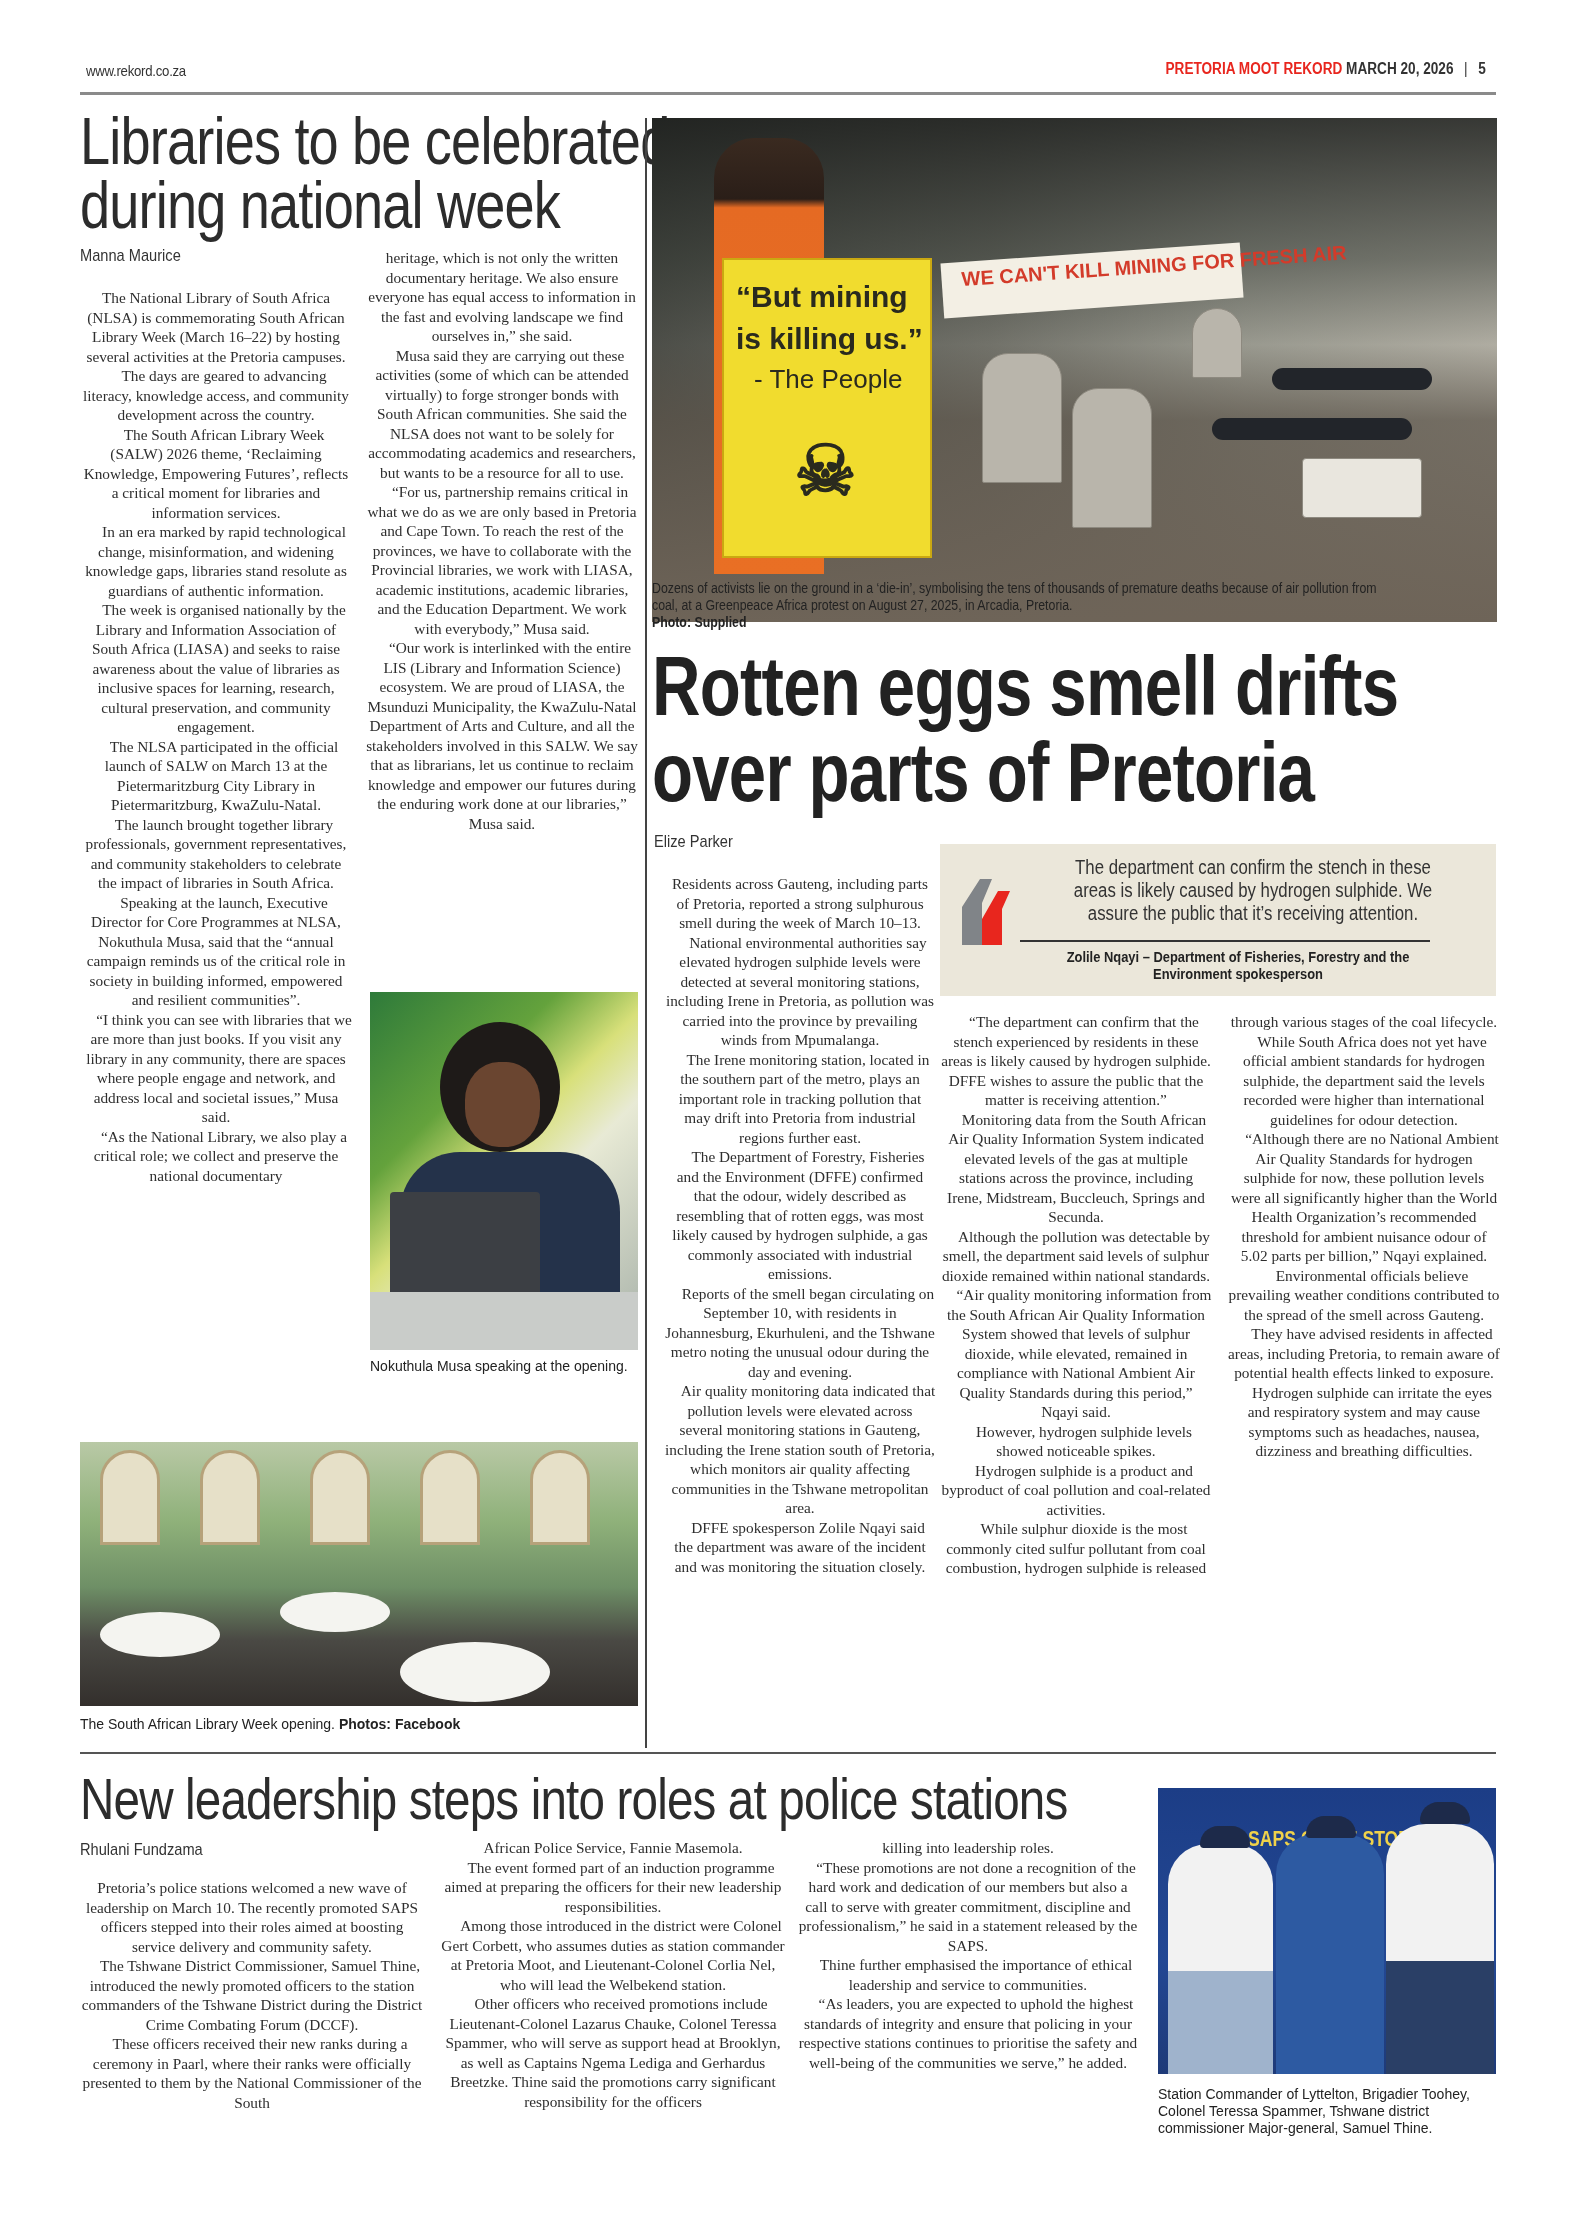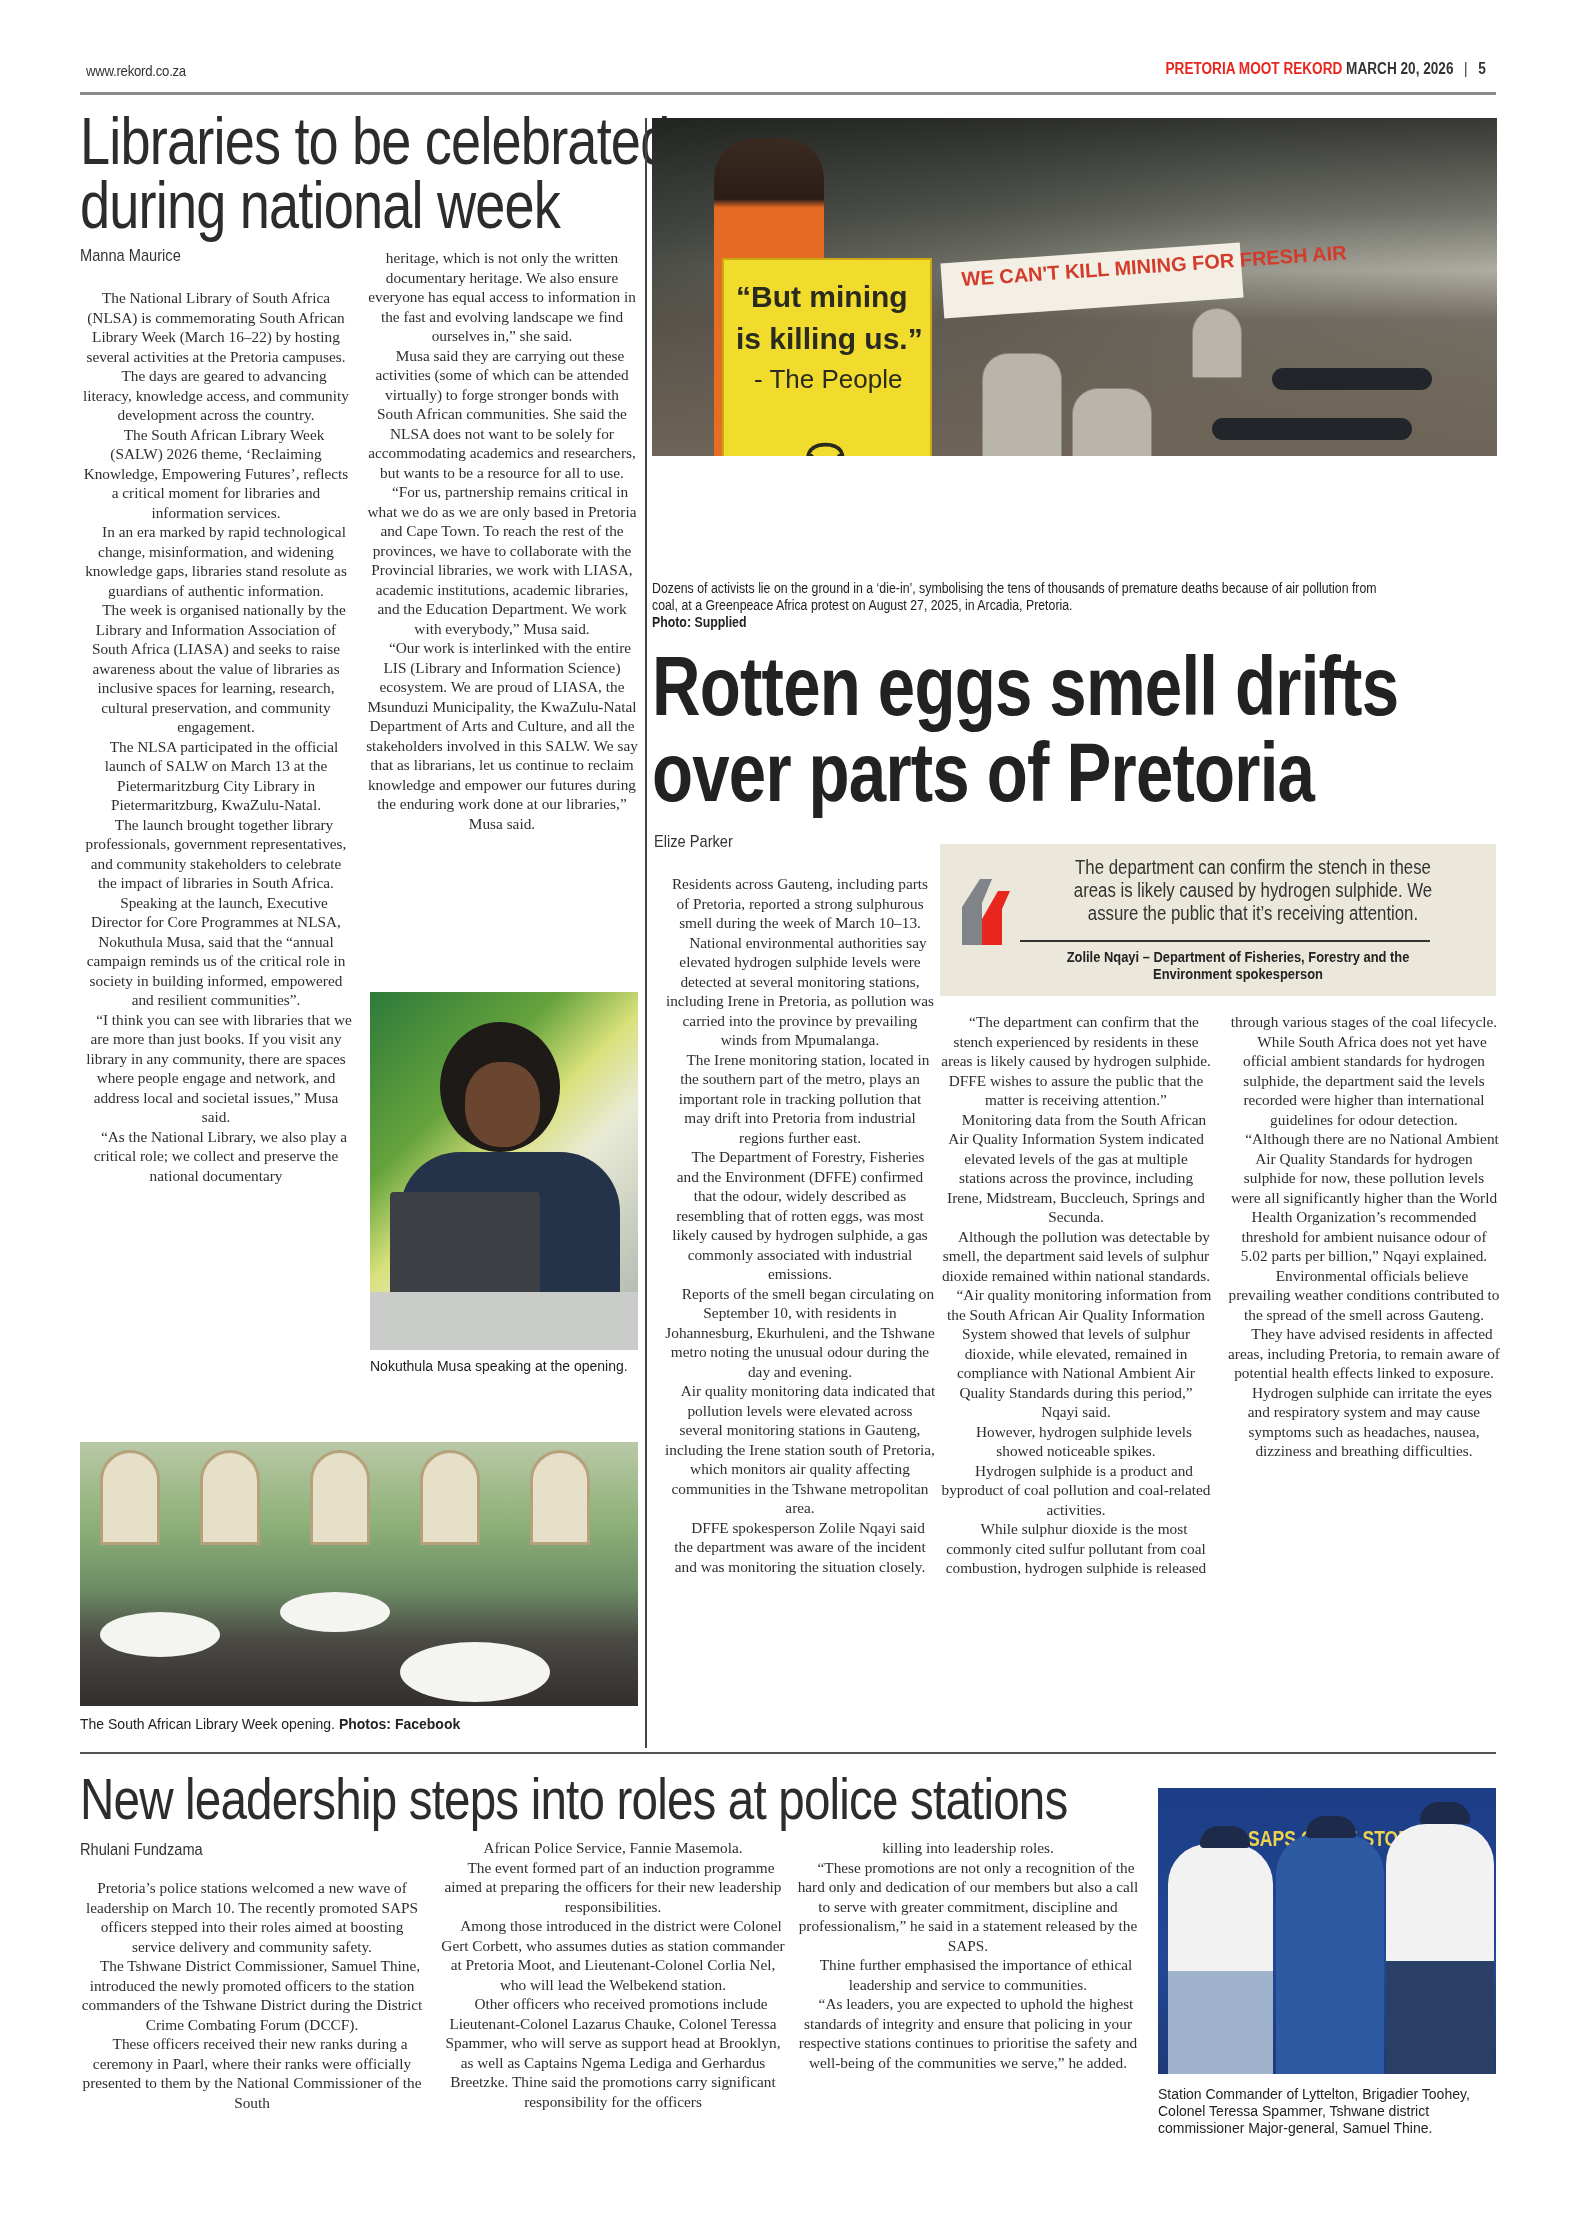--- a/index.html
+++ b/index.html
@@ -27,21 +27,21 @@
   .caption { font-family: "Liberation Sans", sans-serif; font-size: 14px; line-height: 17px; color: #222; }
   .caption b { font-weight: bold; }
   .caption.narrow { transform: scaleX(0.88); transform-origin: left; width: 113%; }
 
   .vrule { width: 2px; background: #444; }
   .hrule { height: 2px; background: #555; }
 
   
   .photo { overflow: hidden; }
   .ph-protest {
-    left: 652px; top: 118px; width: 845px; height: 338px;
+    left: 652px; top: 118px; width: 845px; height: 504px;
     background:
       linear-gradient(180deg, rgba(30,32,30,0.85) 0%, rgba(60,64,58,0.6) 28%, rgba(120,118,110,0.3) 45%, rgba(95,88,78,0.8) 60%, rgba(110,100,88,1) 100%),
       linear-gradient(90deg, #3a3d38 0%, #6f7068 40%, #a7a89d 70%, #c7c4b8 100%);
   }
   .ph-protest .sign { position: absolute; left: 70px; top: 140px; width: 210px; height: 300px; background: #f1dc2e; border: 2px solid #caa811; }
   .ph-protest .sign span { position: absolute; left: 12px; font-family: "Liberation Sans", sans-serif; font-weight: bold; color: #2a2a1e; white-space: nowrap; }
   .ph-protest .person { position: absolute; left: 62px; top: 20px; width: 110px; height: 436px; background: linear-gradient(180deg, #3a2a20 0%, #2a1e18 14%, #e56a23 16%, #e96f24 100%); border-radius: 40px 40px 0 0; }
   .ph-protest .banner { position: absolute; left: 290px; top: 135px; width: 300px; height: 55px; background: #f3efe4; transform: rotate(-4deg); }
   .ph-protest .banner span { position: absolute; left: 20px; top: 6px; font-family: "Liberation Sans", sans-serif; font-weight: bold; font-size: 20px; color: #d33b2a; white-space: nowrap; }
   .ph-protest .tomb { position: absolute; background: #b9b5ab; border-radius: 26px 26px 2px 2px; border: 1px solid #8d897f; }
@@ -220,21 +220,21 @@
 
 <div class="abs col" style="left:438px;top:1838px;width:350px;">
   <p class="first">African Police Service, Fannie Masemola.</p>
   <p>The event formed part of an induction programme aimed at preparing the officers for their new leadership responsibilities.</p>
   <p>Among those introduced in the district were Colonel Gert Corbett, who assumes duties as station commander at Pretoria Moot, and Lieutenant-Colonel Corlia Nel, who will lead the Welbekend station.</p>
   <p>Other officers who received promotions include Lieutenant-Colonel Lazarus Chauke, Colonel Teressa Spammer, who will serve as support head at Brooklyn, as well as Captains Ngema Lediga and Gerhardus Breetzke. Thine said the promotions carry significant responsibility for the officers</p>
 </div>
 
 <div class="abs col" style="left:797px;top:1838px;width:342px;">
   <p class="first">killing into leadership roles.</p>
-  <p>“These promotions are not only a recognition of the hard only and dedication of our members but also a call to serve with greater commitment, discipline and professionalism,” he said in a statement released by the SAPS.</p>
+  <p>“These promotions are not done a recognition of the hard work and dedication of our members but also a call to serve with greater commitment, discipline and professionalism,” he said in a statement released by the SAPS.</p>
   <p>Thine further emphasised the importance of ethical leadership and service to communities.</p>
   <p>“As leaders, you are expected to uphold the highest standards of integrity and ensure that policing in your respective stations continues to prioritise the safety and well-being of the communities we serve,” he added.</p>
 </div>
 
 <div class="abs photo ph-police">
   <div class="banner-txt">SAPS CRIME STOP</div>
   <div class="officer" style="left:10px;width:105px;height:230px;background:linear-gradient(180deg,#f2f2f2 0 55%,#9fb3cc 55% 100%);"></div>
   <div class="cap" style="left:42px;top:38px;"></div>
   <div class="officer" style="left:118px;width:108px;height:240px;background:#2d5aa2;"></div>
   <div class="cap" style="left:148px;top:28px;"></div>

